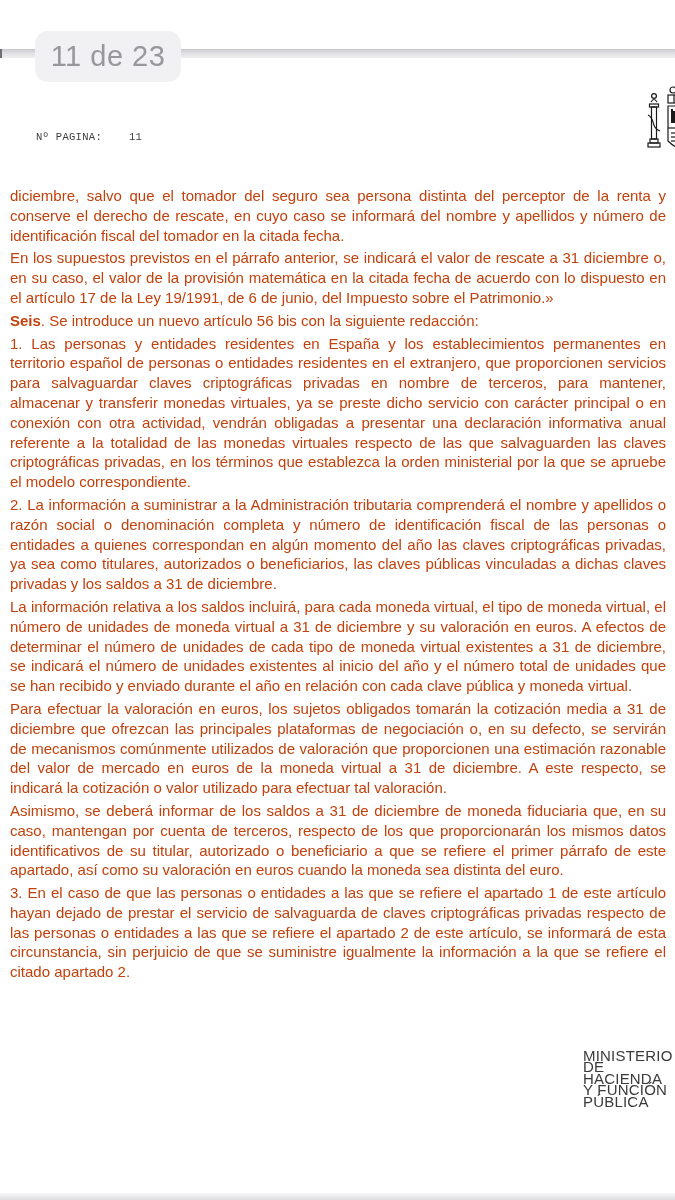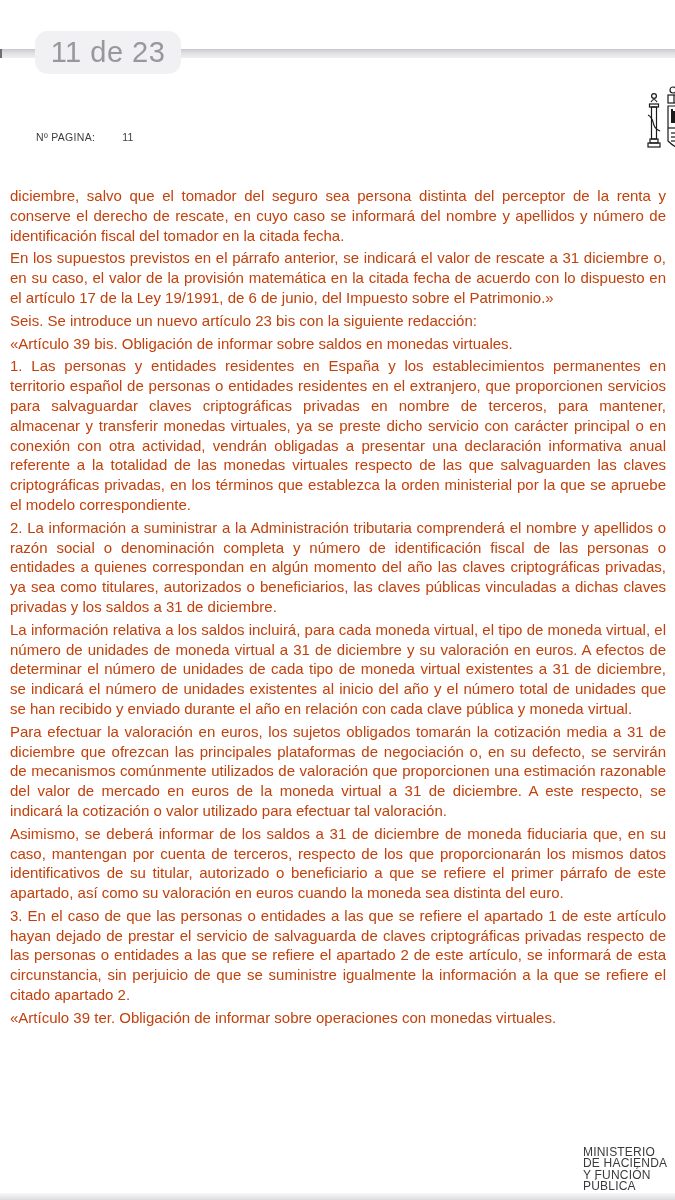--- a/index.html
+++ b/index.html
@@ -18,50 +18,50 @@
     background:linear-gradient(180deg,#c9c9cd 0%, #e0e0e4 45%, #efeff1 100%);
     z-index:1;
   }
   .top-bar-cap {
     position:absolute; left:0; top:49px; width:2px; height:9px;
     background:#6f6f73; z-index:1;
   }
 
   
   .page-pill {
-    position:absolute; left:35px; top:31px; width:146px; height:43px;
+    position:absolute; left:35px; top:31px; width:146px; height:51px;
     background:#f1f1f4; border-radius:13px;
     display:flex; align-items:center; justify-content:center;
     font-size:29px; color:#97979c; letter-spacing:0.5px;
     z-index:2;
   }
 
   
   .page-meta {
     position:absolute; left:36px; top:131px;
-    font-size:10.5px; color:#3d3d3d; letter-spacing:0.3px;
+    font-size:10.5px; color:#3d3d3d; letter-spacing:0.3px;font-family:Liberation Mono, monospace;
   }
   .page-meta .num { display:inline-block; margin-left:27px; }
 
   
   .logo { position:absolute; left:647px; top:83px; }
 
   
   .doc-body {
     position:absolute; left:10px; top:186px; width:656px;
     color:#c2410c; font-size:15px; line-height:19.8px;
     text-align:justify;
   }
   .doc-body p { margin:0 0 3px 0; }
-  .doc-body b { font-weight:normal; }
+  .doc-body b { font-weight:bold; }
 
   
   .ministry {
-    position:absolute; left:583px; top:1147px;
-    font-size:12px; line-height:11.4px; color:#3a3a3a;
+    position:absolute; left:583px; top:1050px;
+    font-size:15px; line-height:11.4px; color:#3a3a3a;
     letter-spacing:0.2px;
   }
 
   
   .bottom-bar {
     position:absolute; left:0; top:1193px; width:675px; height:7px;
     background:linear-gradient(180deg,#f8f8f9 0%, #dcdcdf 100%);
   }
 </style>
 </head>
@@ -118,29 +118,27 @@
       <line x1="24" y1="50" x2="33" y2="50"></line>
       <line x1="24" y1="54" x2="33" y2="54"></line>
       <line x1="24" y1="58" x2="33" y2="58"></line>
     </g>
   </svg>
 </div>
 
 <div class="doc-body">
   <p><b></b><span>diciembre, salvo que el tomador del seguro sea persona distinta del perceptor de la renta y conserve el derecho de rescate, en cuyo caso se informará del nombre y apellidos y número de identificación fiscal del tomador en la citada fecha.</span></p>
   <p><b></b><span>En los supuestos previstos en el párrafo anterior, se indicará el valor de rescate a 31 diciembre o, en su caso, el valor de la provisión matemática en la citada fecha de acuerdo con lo dispuesto en el artículo 17 de la Ley 19/1991, de 6 de junio, del Impuesto sobre el Patrimonio.»</span></p>
-  <p><b>Seis</b><span>. Se introduce un nuevo artículo 23 bis con la siguiente redacción:</span></p>
-  <p><b></b><span>«Artículo 39 bis. Obligación de informar sobre saldos en monedas virtuales.</span></p>
+  <p><b>Seis</b><span>. Se introduce un nuevo artículo 56 bis con la siguiente redacción:</span></p>
   <p><b></b><span>1. Las personas y entidades residentes en España y los establecimientos permanentes en territorio español de personas o entidades residentes en el extranjero, que proporcionen servicios para salvaguardar claves criptográficas privadas en nombre de terceros, para mantener, almacenar y transferir monedas virtuales, ya se preste dicho servicio con carácter principal o en conexión con otra actividad, vendrán obligadas a presentar una declaración informativa anual referente a la totalidad de las monedas virtuales respecto de las que salvaguarden las claves criptográficas privadas, en los términos que establezca la orden ministerial por la que se apruebe el modelo correspondiente.</span></p>
   <p><b></b><span>2. La información a suministrar a la Administración tributaria comprenderá el nombre y apellidos o razón social o denominación completa y número de identificación fiscal de las personas o entidades a quienes correspondan en algún momento del año las claves criptográficas privadas, ya sea como titulares, autorizados o beneficiarios, las claves públicas vinculadas a dichas claves privadas y los saldos a 31 de diciembre.</span></p>
   <p><b></b><span>La información relativa a los saldos incluirá, para cada moneda virtual, el tipo de moneda virtual, el número de unidades de moneda virtual a 31 de diciembre y su valoración en euros. A efectos de determinar el número de unidades de cada tipo de moneda virtual existentes a 31 de diciembre, se indicará el número de unidades existentes al inicio del año y el número total de unidades que se han recibido y enviado durante el año en relación con cada clave pública y moneda virtual.</span></p>
   <p><b></b><span>Para efectuar la valoración en euros, los sujetos obligados tomarán la cotización media a 31 de diciembre que ofrezcan las principales plataformas de negociación o, en su defecto, se servirán de mecanismos comúnmente utilizados de valoración que proporcionen una estimación razonable del valor de mercado en euros de la moneda virtual a 31 de diciembre. A este respecto, se indicará la cotización o valor utilizado para efectuar tal valoración.</span></p>
   <p><b></b><span>Asimismo, se deberá informar de los saldos a 31 de diciembre de moneda fiduciaria que, en su caso, mantengan por cuenta de terceros, respecto de los que proporcionarán los mismos datos identificativos de su titular, autorizado o beneficiario a que se refiere el primer párrafo de este apartado, así como su valoración en euros cuando la moneda sea distinta del euro.</span></p>
   <p><b></b><span>3. En el caso de que las personas o entidades a las que se refiere el apartado 1 de este artículo hayan dejado de prestar el servicio de salvaguarda de claves criptográficas privadas respecto de las personas o entidades a las que se refiere el apartado 2 de este artículo, se informará de esta circunstancia, sin perjuicio de que se suministre igualmente la información a la que se refiere el citado apartado 2.</span></p>
-  <p><b></b><span>«Artículo 39 ter. Obligación de informar sobre operaciones con monedas virtuales.</span></p>
 </div>
 
 <div class="ministry">
   <div>MINISTERIO</div>
   <div>DE HACIENDA</div>
   <div>Y FUNCIÓN PÚBLICA</div>
 </div>
 
 <div class="bottom-bar"></div>
 

